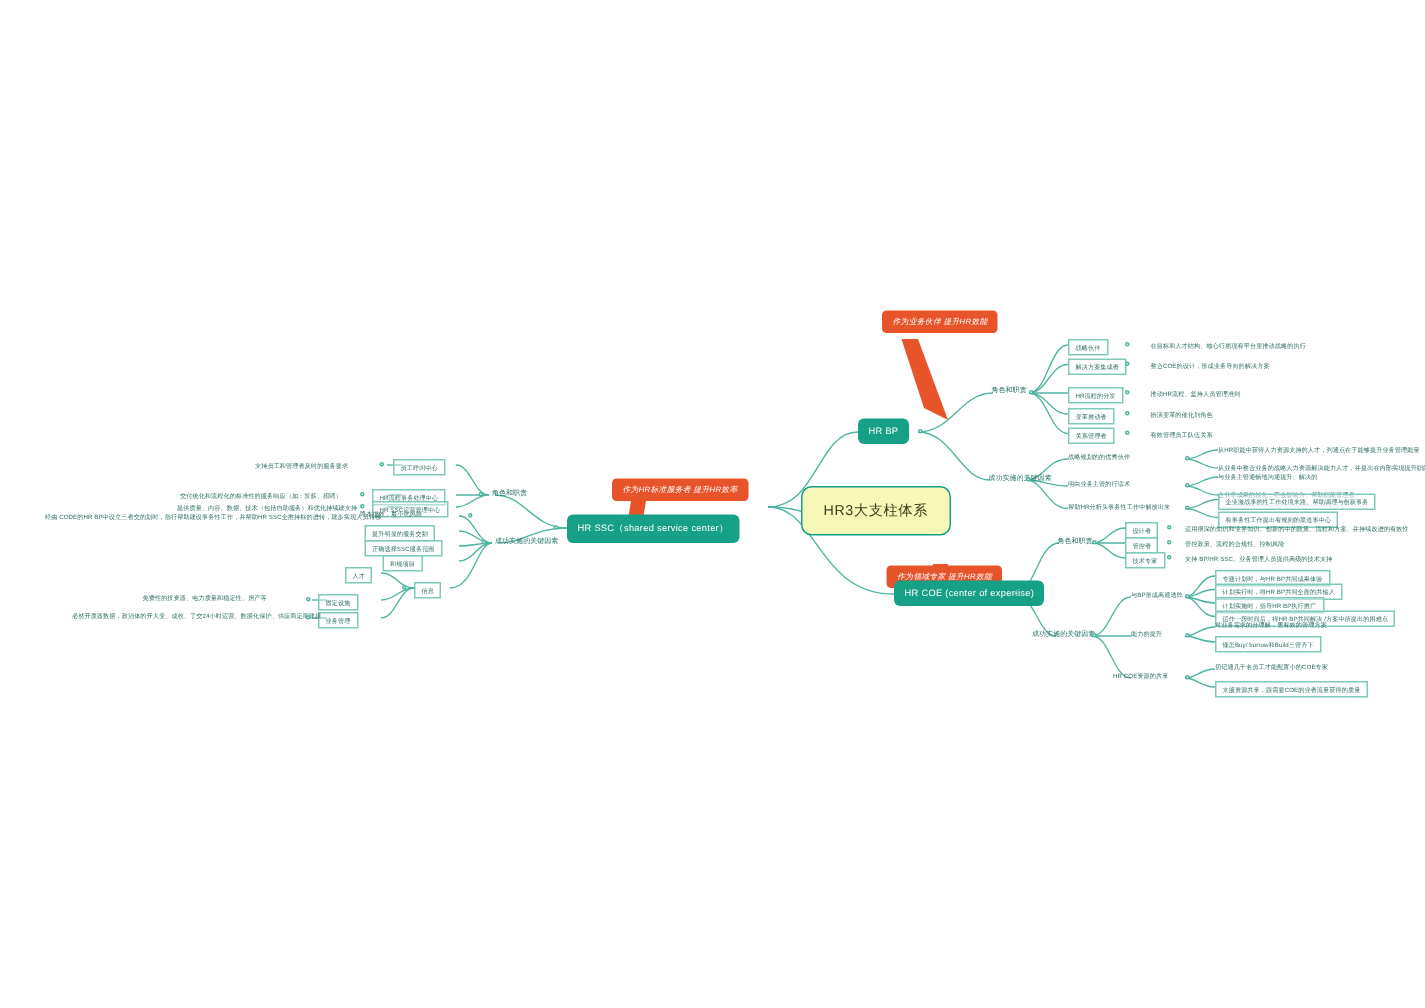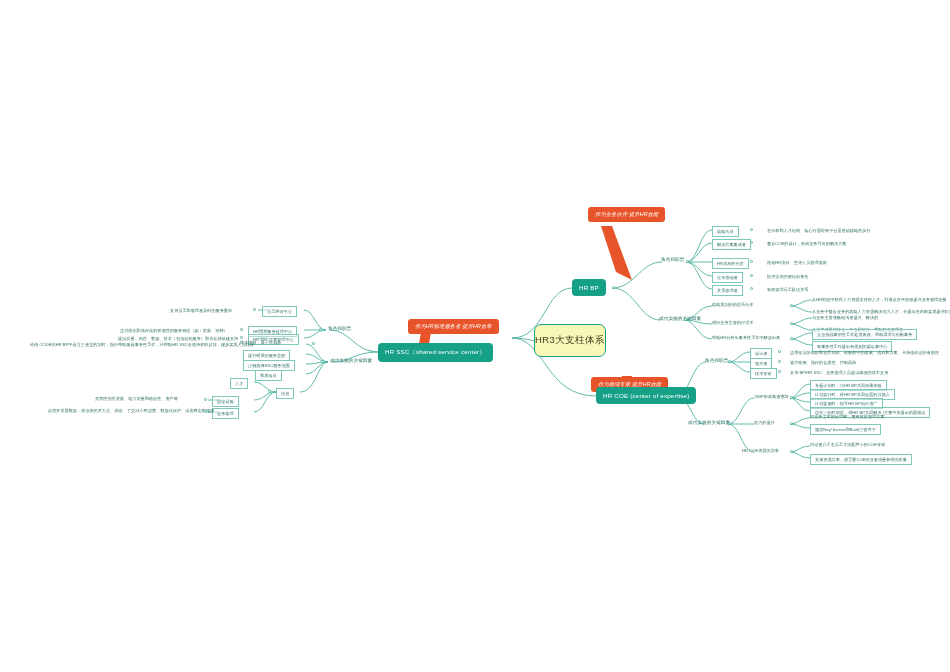--- a/index.html
+++ b/index.html
@@ -15,21 +15,21 @@
 
   .node{position:absolute;box-sizing:border-box;white-space:nowrap;}
 
   
   .root{
     background:#f7f7b8;
     border:1.6px solid #16a085;
     border-radius:7px;
     color:#3d3d1f;
     font-size:9.5px;
-    padding:9px 0;
+    padding:9px 14px;
     letter-spacing:.4px;
   }
 
   
   .pillar{
     background:#16a085;
     color:#ffffff;
     border-radius:4px;
     font-size:6.2px;
     padding:5px 7px;

